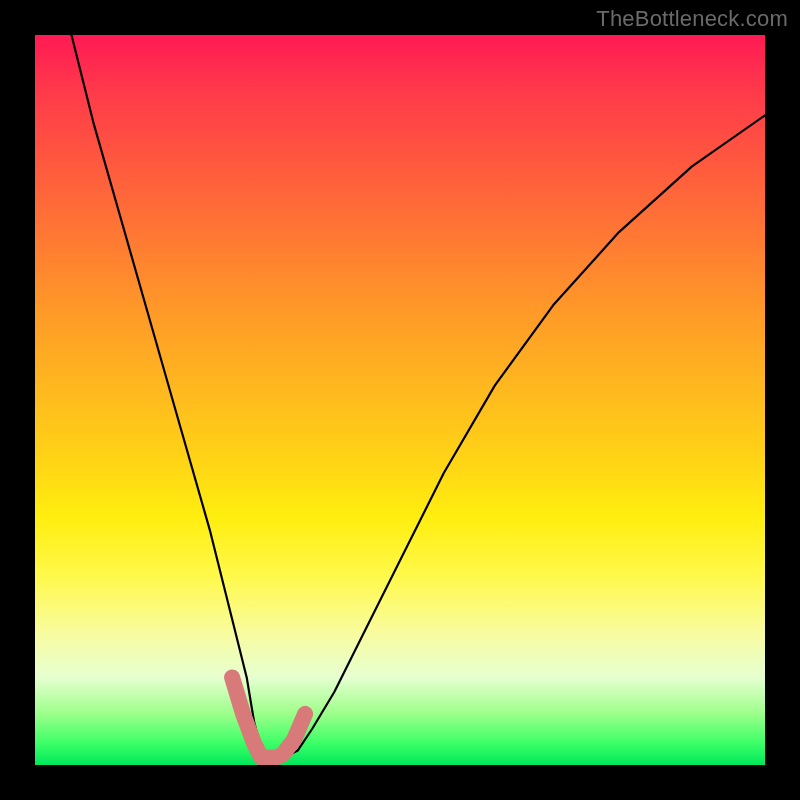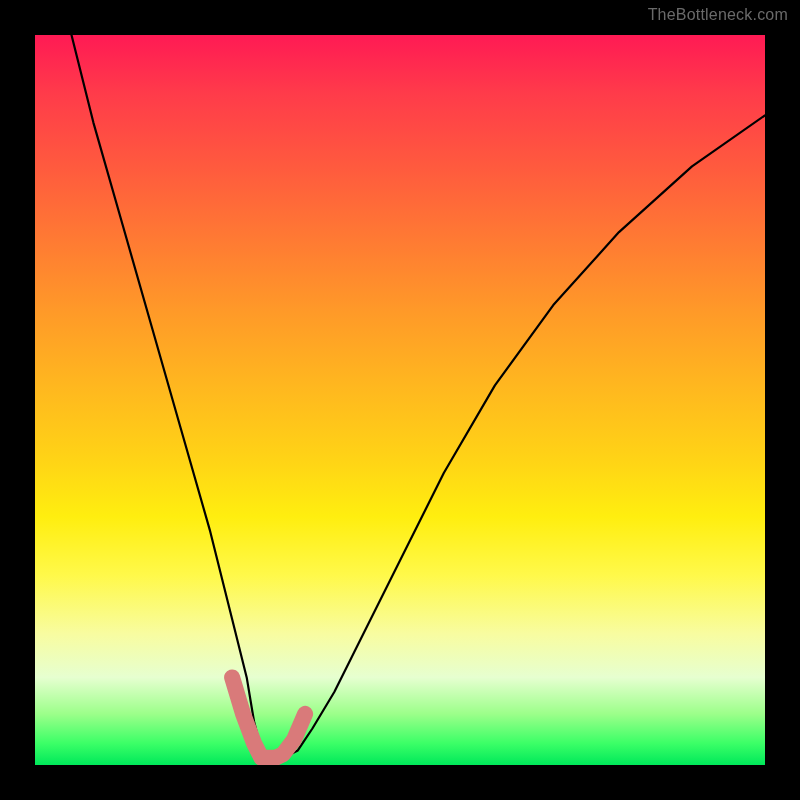--- a/index.html
+++ b/index.html
@@ -39,21 +39,21 @@
       #9cff8a 93%,
       #3cff67 97%,
       #00e85a 100%
     );
   }
   .watermark {
     position: absolute;
     top: 6px;
     right: 12px;
     font-family: Arial, Helvetica, sans-serif;
-    font-size: 16px;
+    font-size: 22px;
     color: #6a6a6a;
     letter-spacing: 0.2px;
     user-select: none;
   }
   svg.curves {
     position: absolute;
     top: 0;
     left: 0;
     width: 730px;
     height: 730px;

